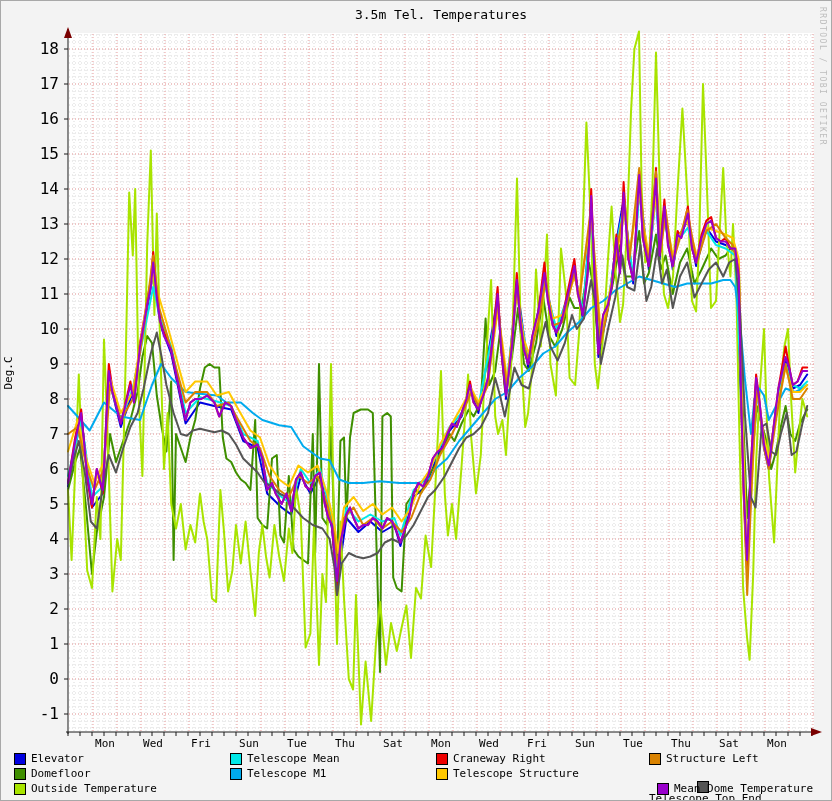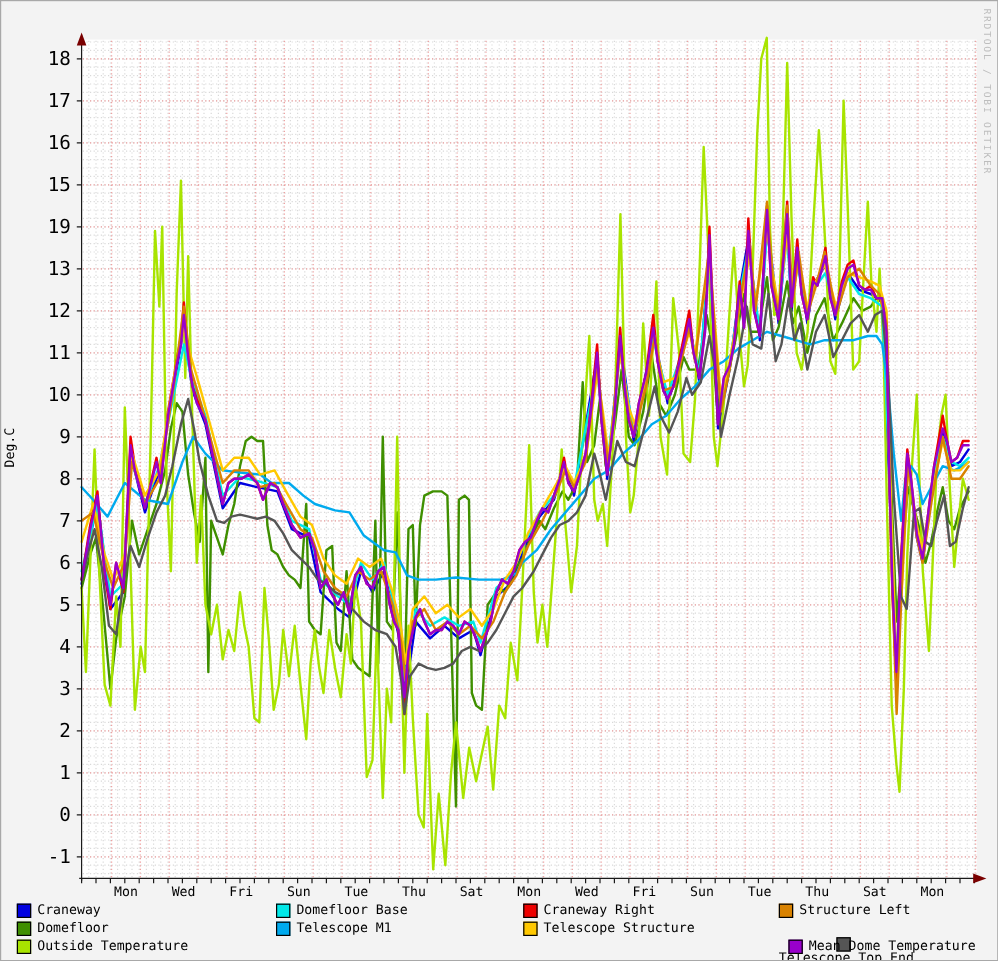--- a/index.html
+++ b/index.html
@@ -13,20 +13,21 @@
   svg.plot{position:absolute;left:0;top:0;}
   .ytick{position:absolute;width:34px;text-align:right;font-size:16px;line-height:12px;}
   .xtick{position:absolute;width:44px;text-align:center;font-size:11px;line-height:12px;}
   .legend-item{position:absolute;display:flex;align-items:center;font-size:11px;line-height:12px;}
   .legend-swatch{display:inline-block;width:10px;height:10px;border:1px solid #000;margin-right:5px;}
 </style>
 </head>
 <body>
 
 <div class="frame">
+  <div class="title">3.5m Tel. Temperatures</div>
   <div class="ylabel">Deg.C</div>
   <svg class="plot" id="plot-svg" width="832" height="745">
       <rect x="67" y="32" width="746" height="699" fill="#ffffff"></rect>
       <line x1="73" y1="33" x2="73" y2="730" stroke="#d9d9d9" stroke-width="1" stroke-dasharray="1,2"></line>
       <line x1="79" y1="33" x2="79" y2="730" stroke="#d9d9d9" stroke-width="1" stroke-dasharray="1,2"></line>
       <line x1="85" y1="33" x2="85" y2="730" stroke="#d9d9d9" stroke-width="1" stroke-dasharray="1,2"></line>
       <line x1="91" y1="33" x2="91" y2="730" stroke="#d9d9d9" stroke-width="1" stroke-dasharray="1,2"></line>
       <line x1="97" y1="33" x2="97" y2="730" stroke="#d9d9d9" stroke-width="1" stroke-dasharray="1,2"></line>
       <line x1="103" y1="33" x2="103" y2="730" stroke="#d9d9d9" stroke-width="1" stroke-dasharray="1,2"></line>
       <line x1="109" y1="33" x2="109" y2="730" stroke="#d9d9d9" stroke-width="1" stroke-dasharray="1,2"></line>
@@ -394,21 +395,21 @@
       <line x1="63" y1="678" x2="67" y2="678" stroke="#1a1a1a" stroke-width="1"></line>
       <line x1="63" y1="713" x2="67" y2="713" stroke="#1a1a1a" stroke-width="1"></line>
       <polygon points="63,37 71,37 67,26" fill="#7a0000"></polygon>
       <polygon points="810,727 810,735 821,731" fill="#7a0000"></polygon>
     </svg>
   <div id="tick-layer">
       <div class="ytick" style="left: 24px; top: 42px;">18</div>
       <div class="ytick" style="left: 24px; top: 77px;">17</div>
       <div class="ytick" style="left: 24px; top: 112px;">16</div>
       <div class="ytick" style="left: 24px; top: 147px;">15</div>
-      <div class="ytick" style="left: 24px; top: 182px;">19</div>
+      <div class="ytick" style="left: 24px; top: 182px;">14</div>
       <div class="ytick" style="left: 24px; top: 217px;">13</div>
       <div class="ytick" style="left: 24px; top: 252px;">12</div>
       <div class="ytick" style="left: 24px; top: 287px;">11</div>
       <div class="ytick" style="left: 24px; top: 322px;">10</div>
       <div class="ytick" style="left: 24px; top: 357px;">9</div>
       <div class="ytick" style="left: 24px; top: 392px;">8</div>
       <div class="ytick" style="left: 24px; top: 427px;">7</div>
       <div class="ytick" style="left: 24px; top: 462px;">6</div>
       <div class="ytick" style="left: 24px; top: 497px;">5</div>
       <div class="ytick" style="left: 24px; top: 532px;">4</div>
@@ -429,25 +430,25 @@
       <div class="xtick" style="left: 514px; top: 737px;">Fri</div>
       <div class="xtick" style="left: 562px; top: 737px;">Sun</div>
       <div class="xtick" style="left: 610px; top: 737px;">Tue</div>
       <div class="xtick" style="left: 658px; top: 737px;">Thu</div>
       <div class="xtick" style="left: 706px; top: 737px;">Sat</div>
       <div class="xtick" style="left: 754px; top: 737px;">Mon</div>
     </div>
   <div id="legend">
       <div class="legend-item" style="left: 13px; top: 752px;">
         <span class="legend-swatch" style="background: rgb(0, 0, 224);"></span>
-        <span>Craneway</span>
+        <span>Elevator</span>
       </div>
       <div class="legend-item" style="left: 229px; top: 752px;">
         <span class="legend-swatch" style="background: rgb(0, 232, 232);"></span>
-        <span>Domefloor Base</span>
+        <span>Telescope Mean</span>
       </div>
       <div class="legend-item" style="left: 435px; top: 752px;">
         <span class="legend-swatch" style="background: rgb(238, 0, 0);"></span>
         <span>Craneway Right</span>
       </div>
       <div class="legend-item" style="left: 648px; top: 752px;">
         <span class="legend-swatch" style="background: rgb(217, 130, 0);"></span>
         <span>Structure Left</span>
       </div>
       <div class="legend-item" style="left: 13px; top: 767px;">

